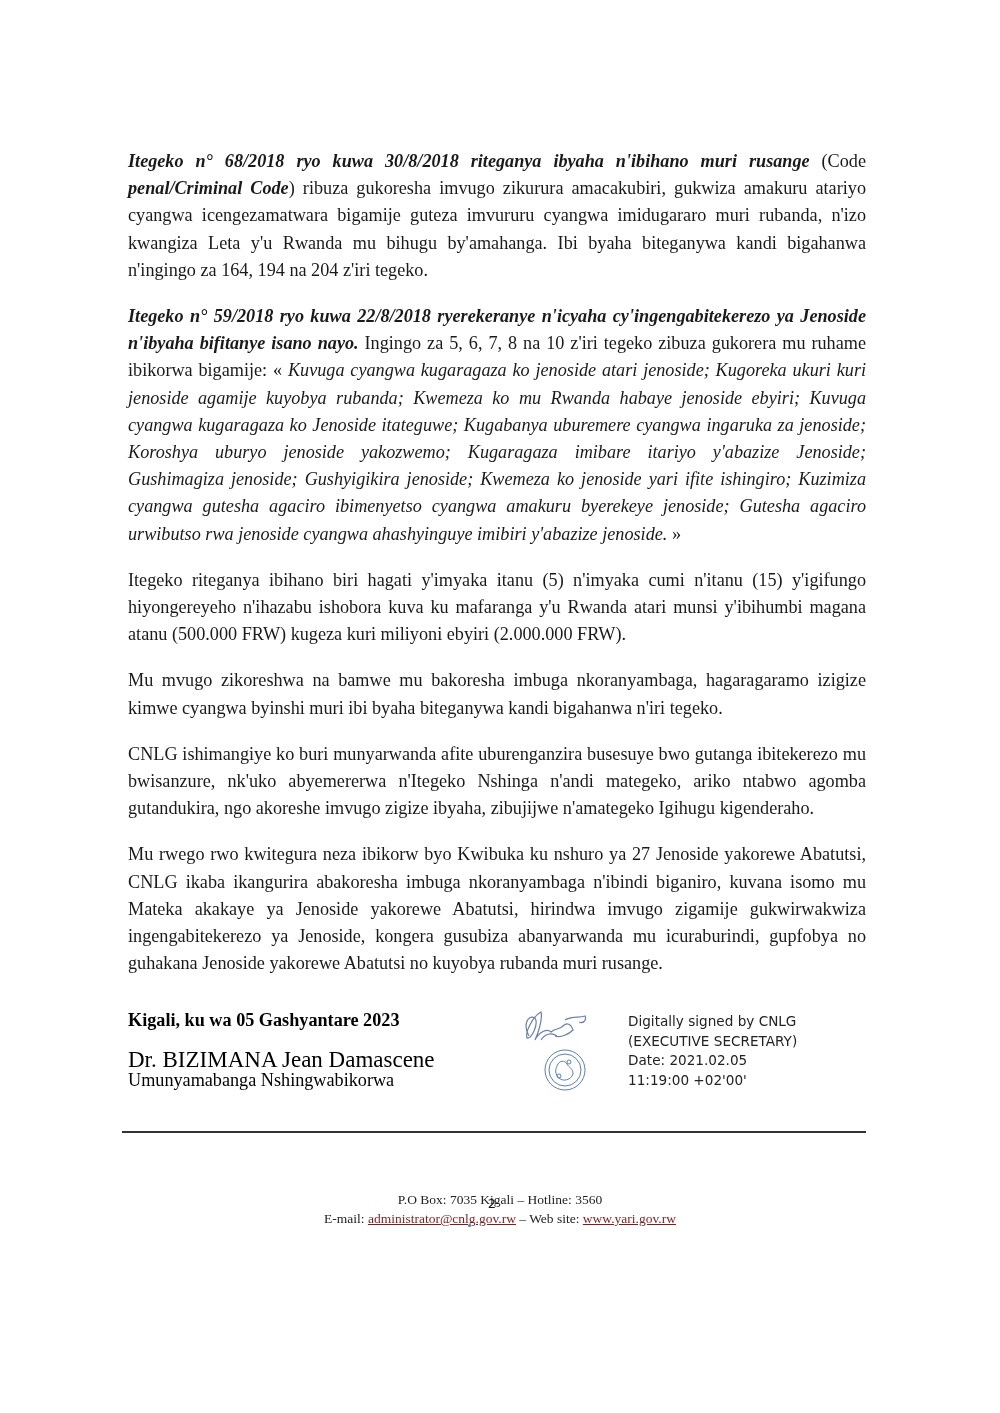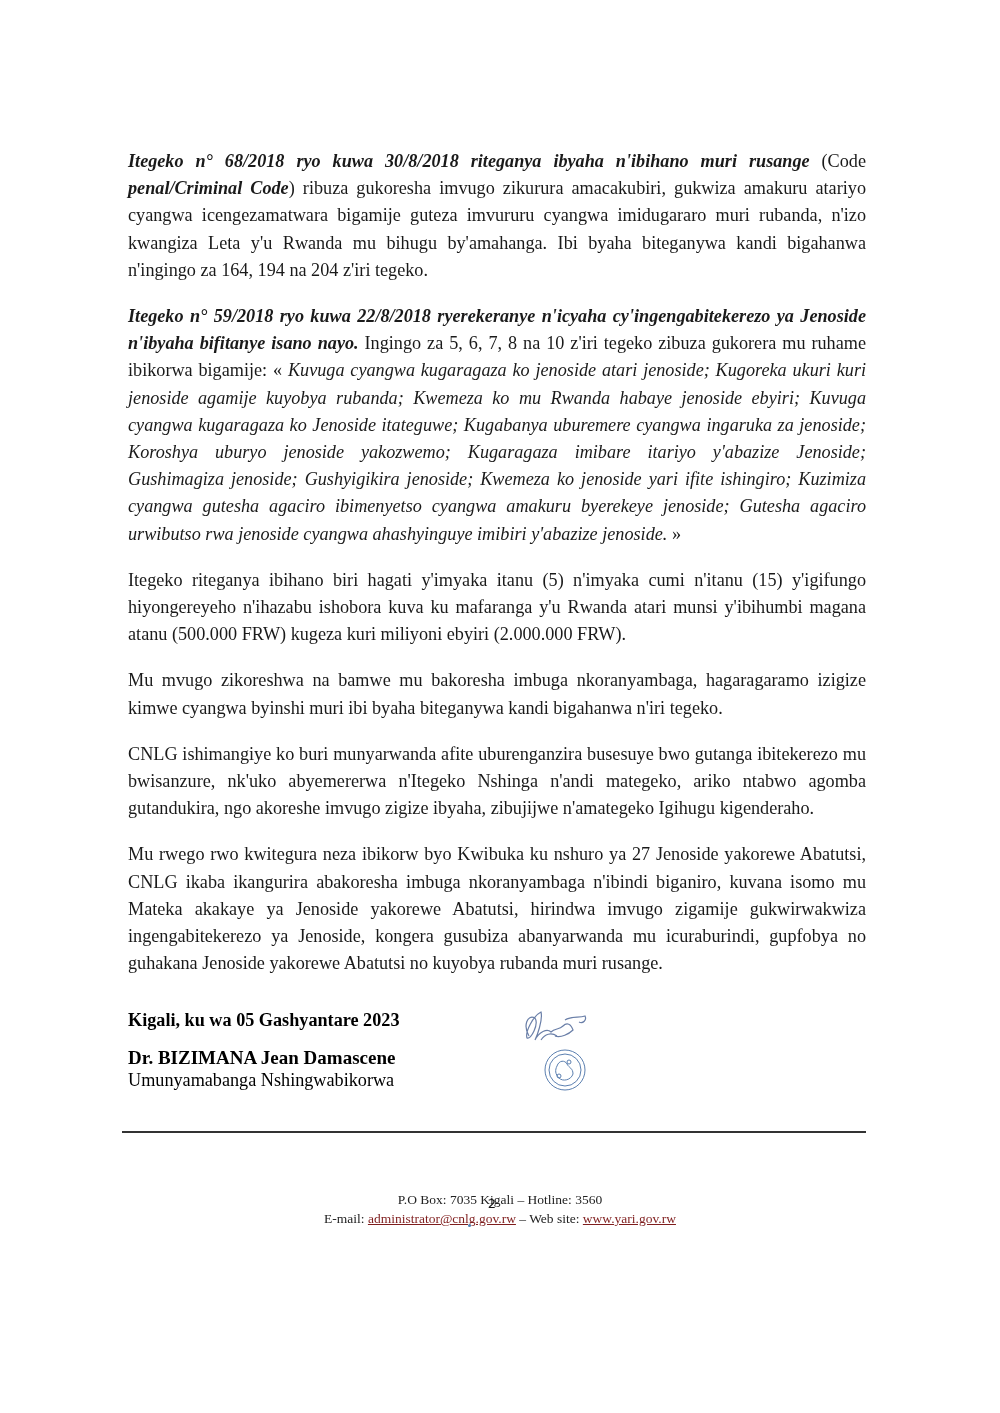--- a/index.html
+++ b/index.html
@@ -6,21 +6,21 @@
   body { width: 1000px; height: 1413px; position: relative; overflow: hidden; }
   .page {
     position: absolute; left: 128px; top: 148px; width: 738px;
     font-family: "Liberation Serif", serif; font-size: 18.2px; line-height: 27.2px; color: #1a1a1a;
   }
   .para { text-align: justify; margin: 0 0 19px 0; }
   .b { font-weight: bold; font-style: italic; }
   .i { font-style: italic; }
   .sig-block { position: absolute; left: 128px; top: 1010px; width: 740px; height: 80px; font-family: "Liberation Serif", serif; }
   .place-date { position: absolute; left: 0; top: 0; font-weight: bold; font-size: 18.2px; }
-  .signer-name { position: absolute; left: 0; top: 37px; font-weight: bold; font-size: 19px; }
+  .signer-name { position: absolute; left: 0; top: 37px; font-weight: normal; font-size: 23px; }
   .signer-title { position: absolute; left: 0; top: 60px; font-weight: normal; font-size: 18.2px; }
   .sign-img { position: absolute; left: 393px; top: -4px; width: 80px; height: 90px; }
   .dsig { position: absolute; left: 500px; top: 2px; font-family: "DejaVu Sans", sans-serif; font-size: 13.6px; line-height: 19.5px; color: #222; }
   .footer-rule { position: absolute; left: 122px; top: 1131px; width: 744px; height: 0; border-top: 2px solid #333; }
   .footer { position: absolute; left: 0; top: 1190px; width: 1000px; text-align: center; font-family: "Liberation Serif", serif; font-size: 13.5px; line-height: 19px; color: #222; }
   .footer a { color: #7f1d1d; text-decoration: underline; }
   .page-num { position: absolute; left: 0; top: 1196px; width: 984px; text-align: center; font-family: "DejaVu Sans", sans-serif; font-size: 13px; color: #111; }
   .speck { position: absolute; width: 3px; height: 3px; border-radius: 50%; background: #4a84b8; }
 </style>
 </head>
@@ -55,20 +55,26 @@
     </g>
     <g fill="none" stroke="#5b7fb0" stroke-width="1">
       <circle cx="44" cy="64" r="20"></circle>
       <circle cx="44" cy="64" r="16"></circle>
       <path d="M36 60 C38 54,44 54,46 58 C48 62,52 62,52 68 C50 74,42 76,38 72 C34 68,34 64,36 60"></path>
       <circle cx="48" cy="56" r="2"></circle>
       <circle cx="38" cy="70" r="2"></circle>
     </g>
   </svg>
 
+  <div class="dsig">
+    <div>Digitally signed by CNLG</div>
+    <div>(EXECUTIVE SECRETARY)</div>
+    <div>Date: 2021.02.05</div>
+    <div>11:19:00 +02'00'</div>
+  </div>
 </div>
 
 <div class="footer-rule"></div>
 <div class="footer">
   <div>P.O Box: 7035 Kigali – Hotline: 3560</div>
   <div>
     <span>E-mail: </span><a>administrator@cnlg.gov.rw</a><span> – Web site: </span><a>www.yari.gov.rw</a>
   </div>
 </div>
 

